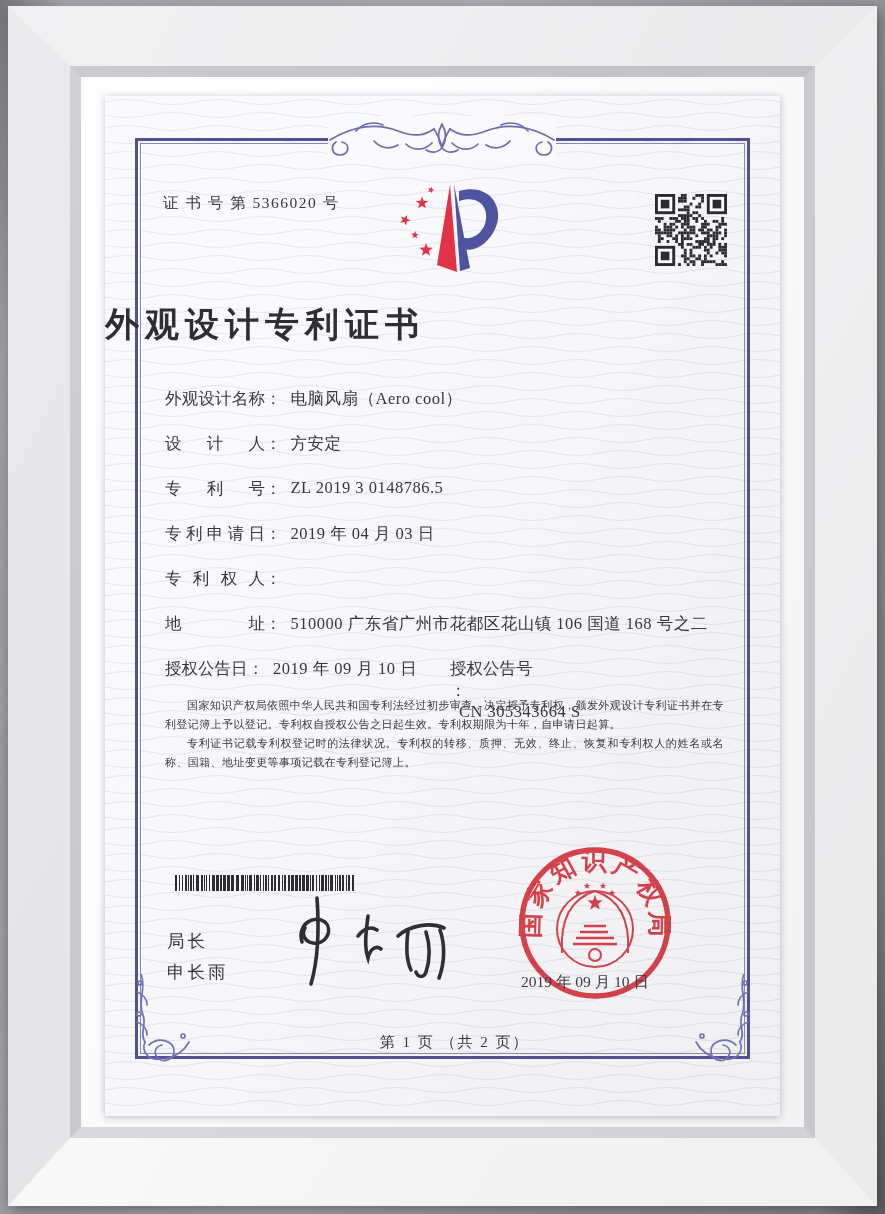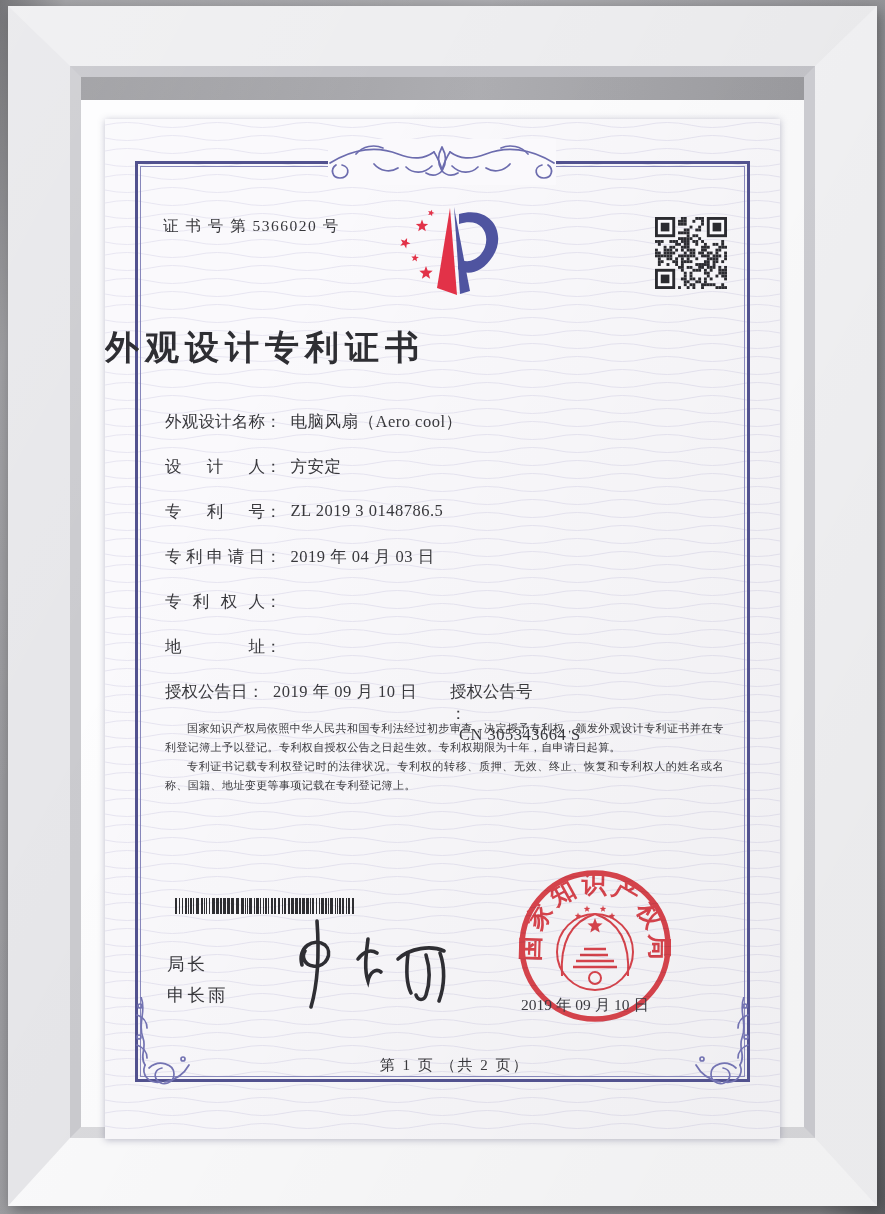--- a/index.html
+++ b/index.html
@@ -3,21 +3,21 @@
 <meta charset="utf-8">
 <style>
   html,body{margin:0;padding:0;background:#6e6e72;}
   .photo{position:relative;width:885px;height:1214px;overflow:hidden;
     background:linear-gradient(100deg,#5c5c60,#98989c 6%,#aeaeb2 45%,#909094 94%,#636367);
     font-family:"Liberation Serif","DejaVu Serif",serif;color:#38383c;}
   .frame{position:absolute;left:8px;top:6px;right:8px;bottom:8px;border-style:solid;
     border-width:60px 62px 68px 62px;border-color:#eeeef0 #f4f4f6 #fbfbfc #e7e7ea;
     box-shadow:3px 5px 14px rgba(0,0,0,.38);}
   .lip{position:absolute;inset:0;border:11px solid;border-color:#c5c5ca #cfcfd4 #dbdbde #cbcbcf;}
-  .mat{position:absolute;inset:0;background:#fdfdfe;margin-top:23px;}
+  .mat{position:absolute;inset:0;background:#fdfdfe;}
   .paper{position:absolute;left:24px;top:19px;width:675px;height:1020px;background:#faf9fc;
     box-shadow:0 1px 7px rgba(90,90,125,.4);overflow:hidden;}
   .waves{position:absolute;left:0;top:0;z-index:0;}
   .cert-border{position:absolute;left:30px;right:30px;top:42px;bottom:57px;
     border:3px solid #52528f;z-index:1;}
   .cert-border::after{content:"";position:absolute;inset:2px;border:1px solid #8787bb;}
   .ornament-top{position:absolute;left:217px;top:20px;z-index:2;}
   .corner-flourish{position:absolute;z-index:2;}
   .corner-left{left:26px;top:878px;}
   .corner-right{right:26px;top:878px;transform:scaleX(-1);}
@@ -458,20 +458,21 @@
                 <span>：</span>
               <span class="fvalue">2019 年 04 月 03 日</span>
             </div>
             <div class="field-row">
               <span class="flabel">专利权人</span>
                 <span>：</span>
             </div>
             <div class="field-row">
               <span class="flabel">地址</span>
                 <span>：</span>
+              <span class="fvalue">510000 广东省广州市花都区花山镇 106 国道 168 号之二</span>
             </div>
             <div class="field-row grant-row">
               <span class="grant-left">
                 <span>授权公告日</span>
                   <span>：</span>
                 <span class="fvalue">2019 年 09 月 10 日</span>
               </span>
               <span class="grant-right">
                 <span>授权公告号</span>
                   <span>：</span>

